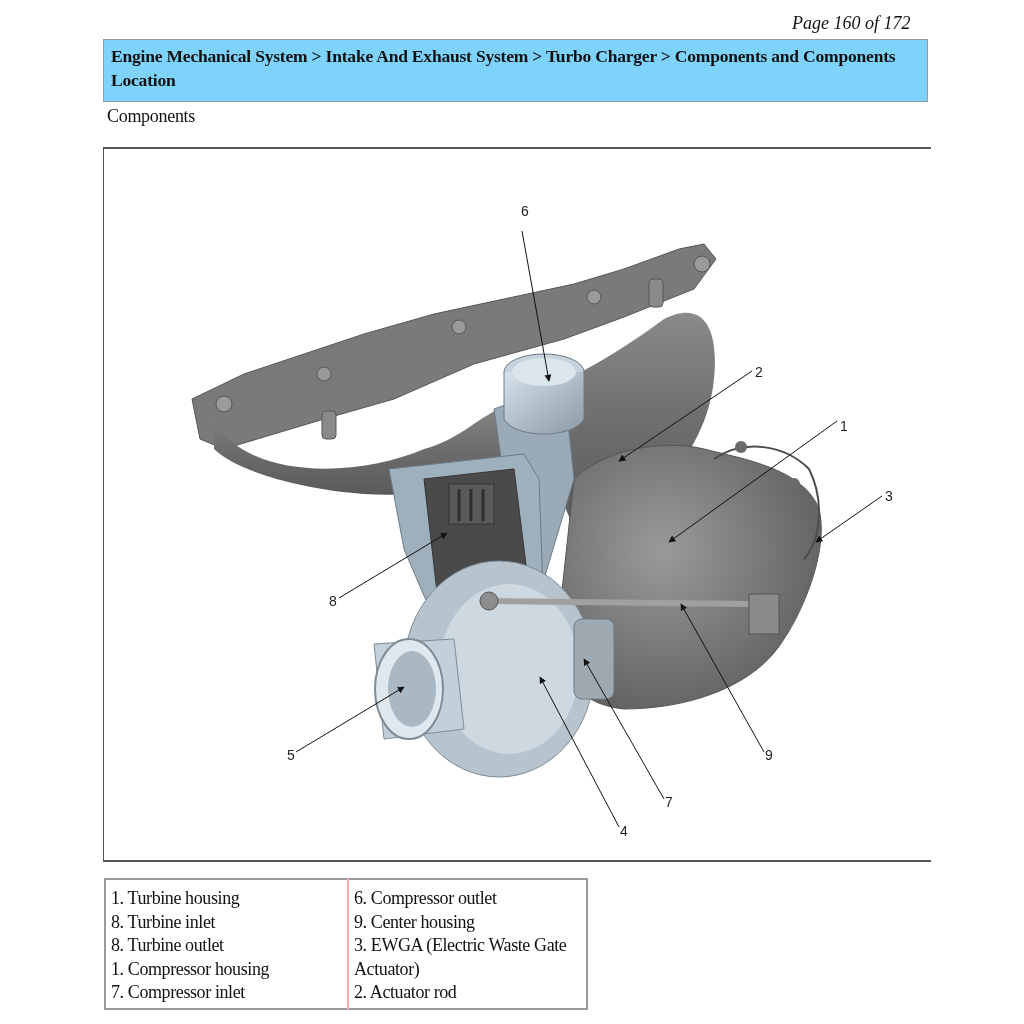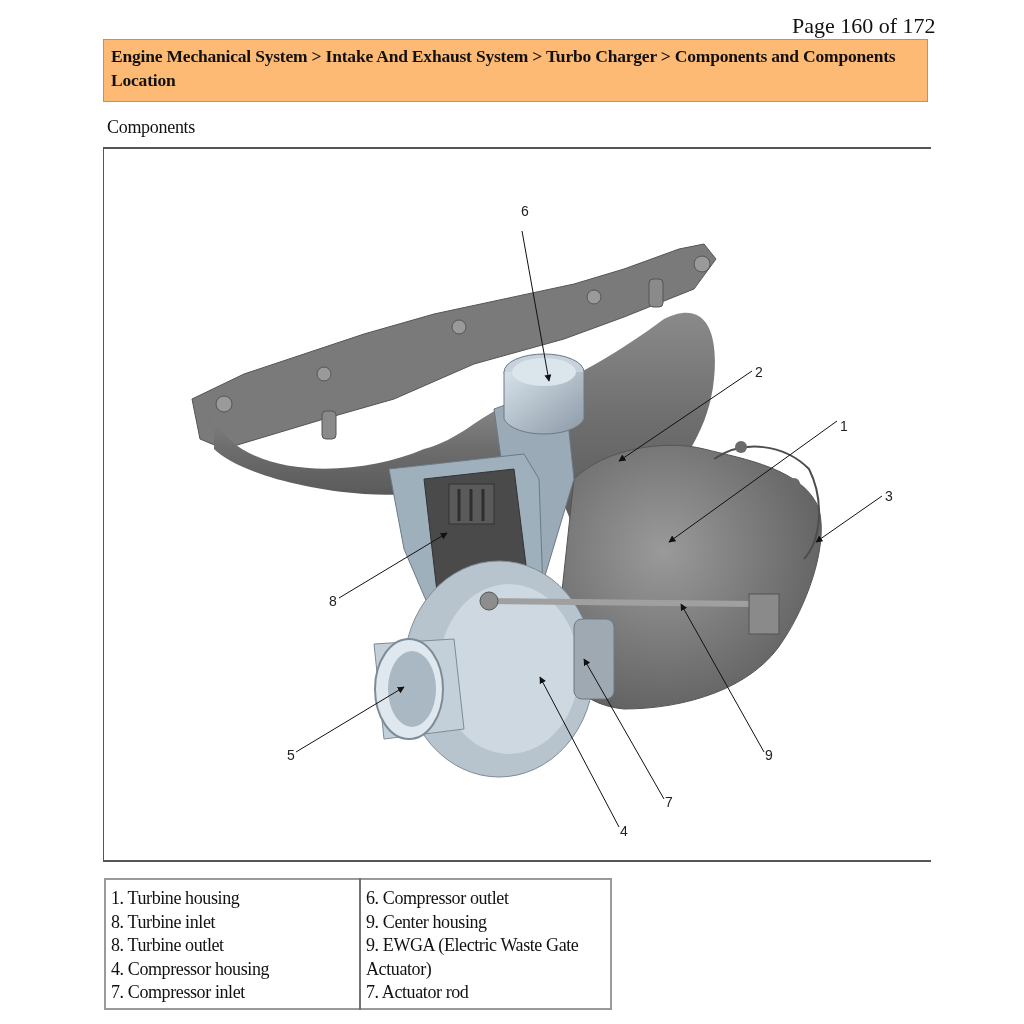--- a/index.html
+++ b/index.html
@@ -1,30 +1,30 @@
 <!DOCTYPE html>
 <html><head>
 <meta charset="utf-8">
 <style>
   html, body { margin: 0; padding: 0; background: #ffffff; }
   body { width: 1024px; height: 1024px; position: relative; overflow: hidden;
          font-family: "Liberation Serif", "DejaVu Serif", serif; color: #111; }
-  .page-num { position: absolute; top: 13px; left: 792px; font-size: 22px; }
+  .page-num { position: absolute; top: 13px; left: 792px; font-size: 18px; font-style: italic; }
   .crumb { position: absolute; left: 103px; top: 39px; width: 816px; height: 53px;
-           background: #fdba74; border: 1px solid #9a9a9a; padding: 4px 0 4px 7px;
+           background: #7dd3fc; border: 1px solid #9a9a9a; padding: 4px 0 4px 7px;
            font-weight: bold; font-size: 17.5px; line-height: 24px; letter-spacing: -0.2px; }
-  .section-label { position: absolute; left: 107px; top: 106px; font-size: 18px; letter-spacing: -0.3px; margin-top: 11px; }
+  .section-label { position: absolute; left: 107px; top: 106px; font-size: 18px; letter-spacing: -0.3px; }
   .figure { position: absolute; left: 103px; top: 147px; width: 827px; height: 711px;
             border-top: 2px solid #555; border-left: 1px solid #555; border-bottom: 2px solid #555; }
   .figure svg { position: absolute; left: 0; top: 0; }
   .callout-num { font-family: "Liberation Sans", "DejaVu Sans", sans-serif; font-size: 14px; fill: #222; }
   .legend { position: absolute; left: 104px; top: 878px; border-collapse: collapse;
             border: 2px solid #9a9a9a; font-size: 18px; letter-spacing: -0.4px; }
-  .legend td { vertical-align: top; padding: 7px 16px 3px 5px; line-height: 23.5px; }
-  .legend td + td { border-left: 2px solid #737373; margin-top: 28px; }
+  .legend td { vertical-align: top; padding: 7px 4px 3px 5px; line-height: 23.5px; }
+  .legend td + td { border-left: 2px solid #fca5a5; margin-top: 28px; }
   .legend td:first-child { width: 232px; }
   .legend td:last-child { width: 228px; }
   .legend div { white-space: nowrap; }
   .legend .wrap { white-space: normal; }
 </style>
 </head>
 <body>
 
 <div class="page-num">Page 160 of 172</div>
 
@@ -130,24 +130,24 @@
   </svg>
 </div>
 
 <table class="legend">
   <tbody>
       <tr>
     <td>
       <div>1. Turbine housing</div>
       <div>8. Turbine inlet</div>
       <div>8. Turbine outlet</div>
-      <div>4. Compressor housing</div>
+      <div>1. Compressor housing</div>
       <div>7. Compressor inlet</div>
     </td>
     <td>
       <div>6. Compressor outlet</div>
       <div>9. Center housing</div>
-      <div class="wrap">9. EWGA (Electric Waste Gate Actuator)</div>
-      <div>7. Actuator rod</div>
+      <div class="wrap">3. EWGA (Electric Waste Gate Actuator)</div>
+      <div>2. Actuator rod</div>
     </td>
   </tr>
 </tbody>
   </table>
 
 </body></html>

